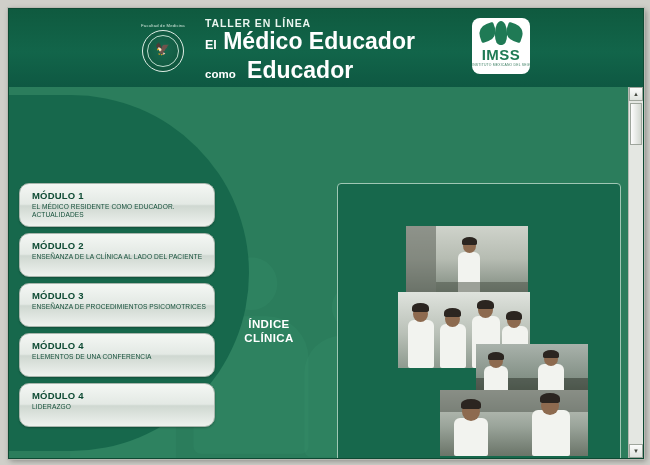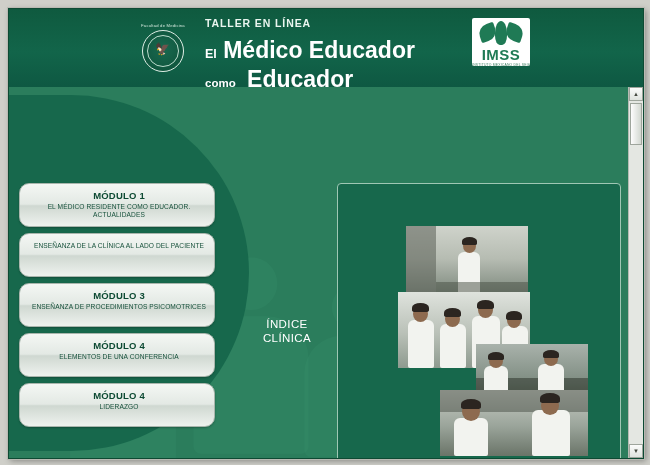--- a/index.html
+++ b/index.html
@@ -84,21 +84,21 @@
     left: 196px;
     top: 8px;
     width: 262px;
     color: #ffffff;
   }
   .t-line1 {
     font-size: 10.5px;
     font-weight: bold;
     letter-spacing: .9px;
     color: #eaf5ef;
-    margin-bottom: 10px;
+    margin-bottom: 1px;
   }
   .t-line2 {
     font-size: 23px;
     font-weight: bold;
     line-height: 23px;
     white-space: nowrap;
   }
   .t-line2 .small {
     font-size: 12.5px;
     font-weight: bold;
@@ -118,23 +118,23 @@
     margin-left: -40px;
     padding-right: 5px;
     vertical-align: baseline;
   }
 
   .imss-logo {
     position: absolute;
     left: 463px;
     top: 9px;
     width: 58px;
-    height: 48px;
+    height: 56px;
     background: #ffffff;
-    border-radius: 2px;
+    border-radius: 8px;
     text-align: center;
     overflow: hidden;
   }
   .imss-eagle {
     position: relative;
     margin: 3px auto 0 auto;
     width: 46px;
     height: 26px;
   }
   .imss-eagle .wing {
@@ -203,27 +203,27 @@
     position: absolute;
     left: -120px;
     top: 8px;
     width: 360px;
     height: 356px;
     background: #17684c;
     border-radius: 0 180px 180px 0;
   }
   .index-label {
     position: absolute;
-    left: 230px;
+    left: 212px;
     top: 230px;
     width: 96px;
     text-align: center;
     color: #ffffff;
     font-size: 11.5px;
-    font-weight: normal;
+    font-weight: bold;
     line-height: 14px;
     letter-spacing: .4px;
   }
 
   
   .modules {
     position: absolute;
     left: 10px;
     top: 96px;
   }
@@ -232,21 +232,20 @@
     width: 196px;
     height: 44px;
     margin-bottom: 6px;
     background: linear-gradient(to bottom, #f4f7f4 0%, #e3e9e4 48%, #cfd8d1 52%, #eef2ee 100%);
     border: 1px solid #a9b6ad;
     border-radius: 10px;
     box-shadow: 0 1px 2px rgba(0,0,0,0.25);
     padding: 6px 8px 0 12px;
     box-sizing: border-box;
     cursor: pointer;
-    text-align: center;
   }
   .module .m-title {
     font-size: 9.5px;
     font-weight: bold;
     color: #0d4a33;
     letter-spacing: .2px;
     line-height: 11px;
   }
   .module .m-sub {
     font-size: 6.6px;
@@ -415,20 +414,21 @@
     </div>
 
     <div class="modules">
 
       <div class="module">
         <div class="m-title">MÓDULO 1</div>
         <div class="m-sub">EL MÉDICO RESIDENTE COMO EDUCADOR. ACTUALIDADES</div>
       </div>
 
       <div class="module">
+        <div class="m-title">MÓDULO 2</div>
         <div class="m-sub">ENSEÑANZA DE LA CLÍNICA AL LADO DEL PACIENTE</div>
       </div>
 
       <div class="module">
         <div class="m-title">MÓDULO 3</div>
         <div class="m-sub">ENSEÑANZA DE PROCEDIMIENTOS PSICOMOTRICES</div>
       </div>
 
       <div class="module">
         <div class="m-title">MÓDULO 4</div>

